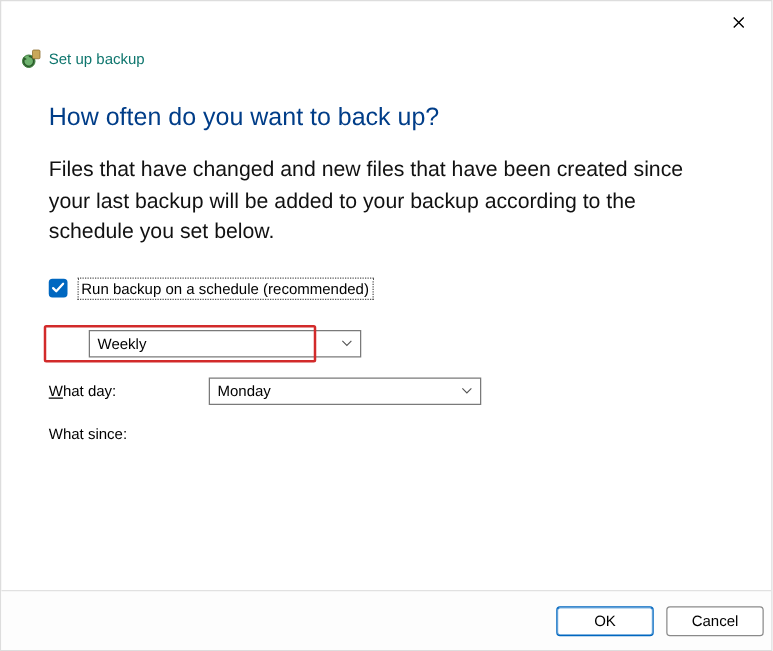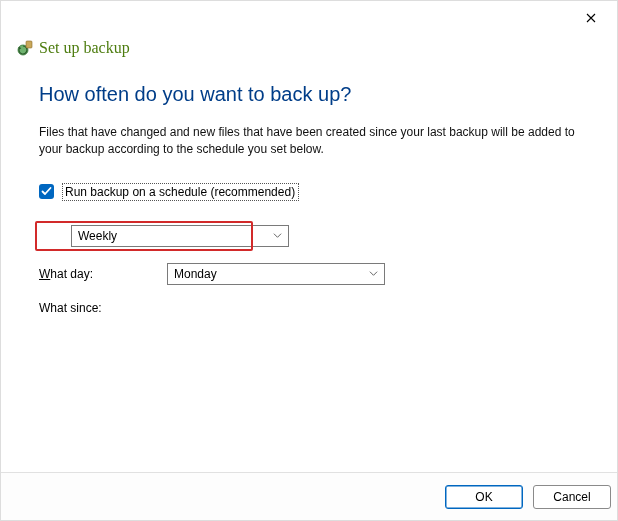--- a/index.html
+++ b/index.html
@@ -33,35 +33,35 @@
       display: flex;
       align-items: center;
       gap: 6px;
     }
     .backup-icon {
       width: 16px;
       height: 16px;
       position: relative;
     }
     .backup-icon svg { width: 16px; height: 16px; }
-    .title-text { font-size: 16px; color: #4d7c0f; font-family: Liberation Serif, serif; }
+    .title-text { font-size: 12px; color: #0f766e; }
     .content {
       position: absolute;
       top: 82px;
       left: 38px;
       right: 38px;
     }
     .heading {
       color: #003d88;
       font-size: 20px;
       font-weight: 400;
       margin-bottom: 18px;
     }
     .desc {
-      font-size: 12px;
+      font-size: 17px;
       color: #111;
       line-height: 1.45;
       margin-bottom: 24px;
       max-width: 540px;
     }
     .checkbox-row {
       display: flex;
       align-items: center;
       gap: 8px;
       margin-bottom: 24px;

